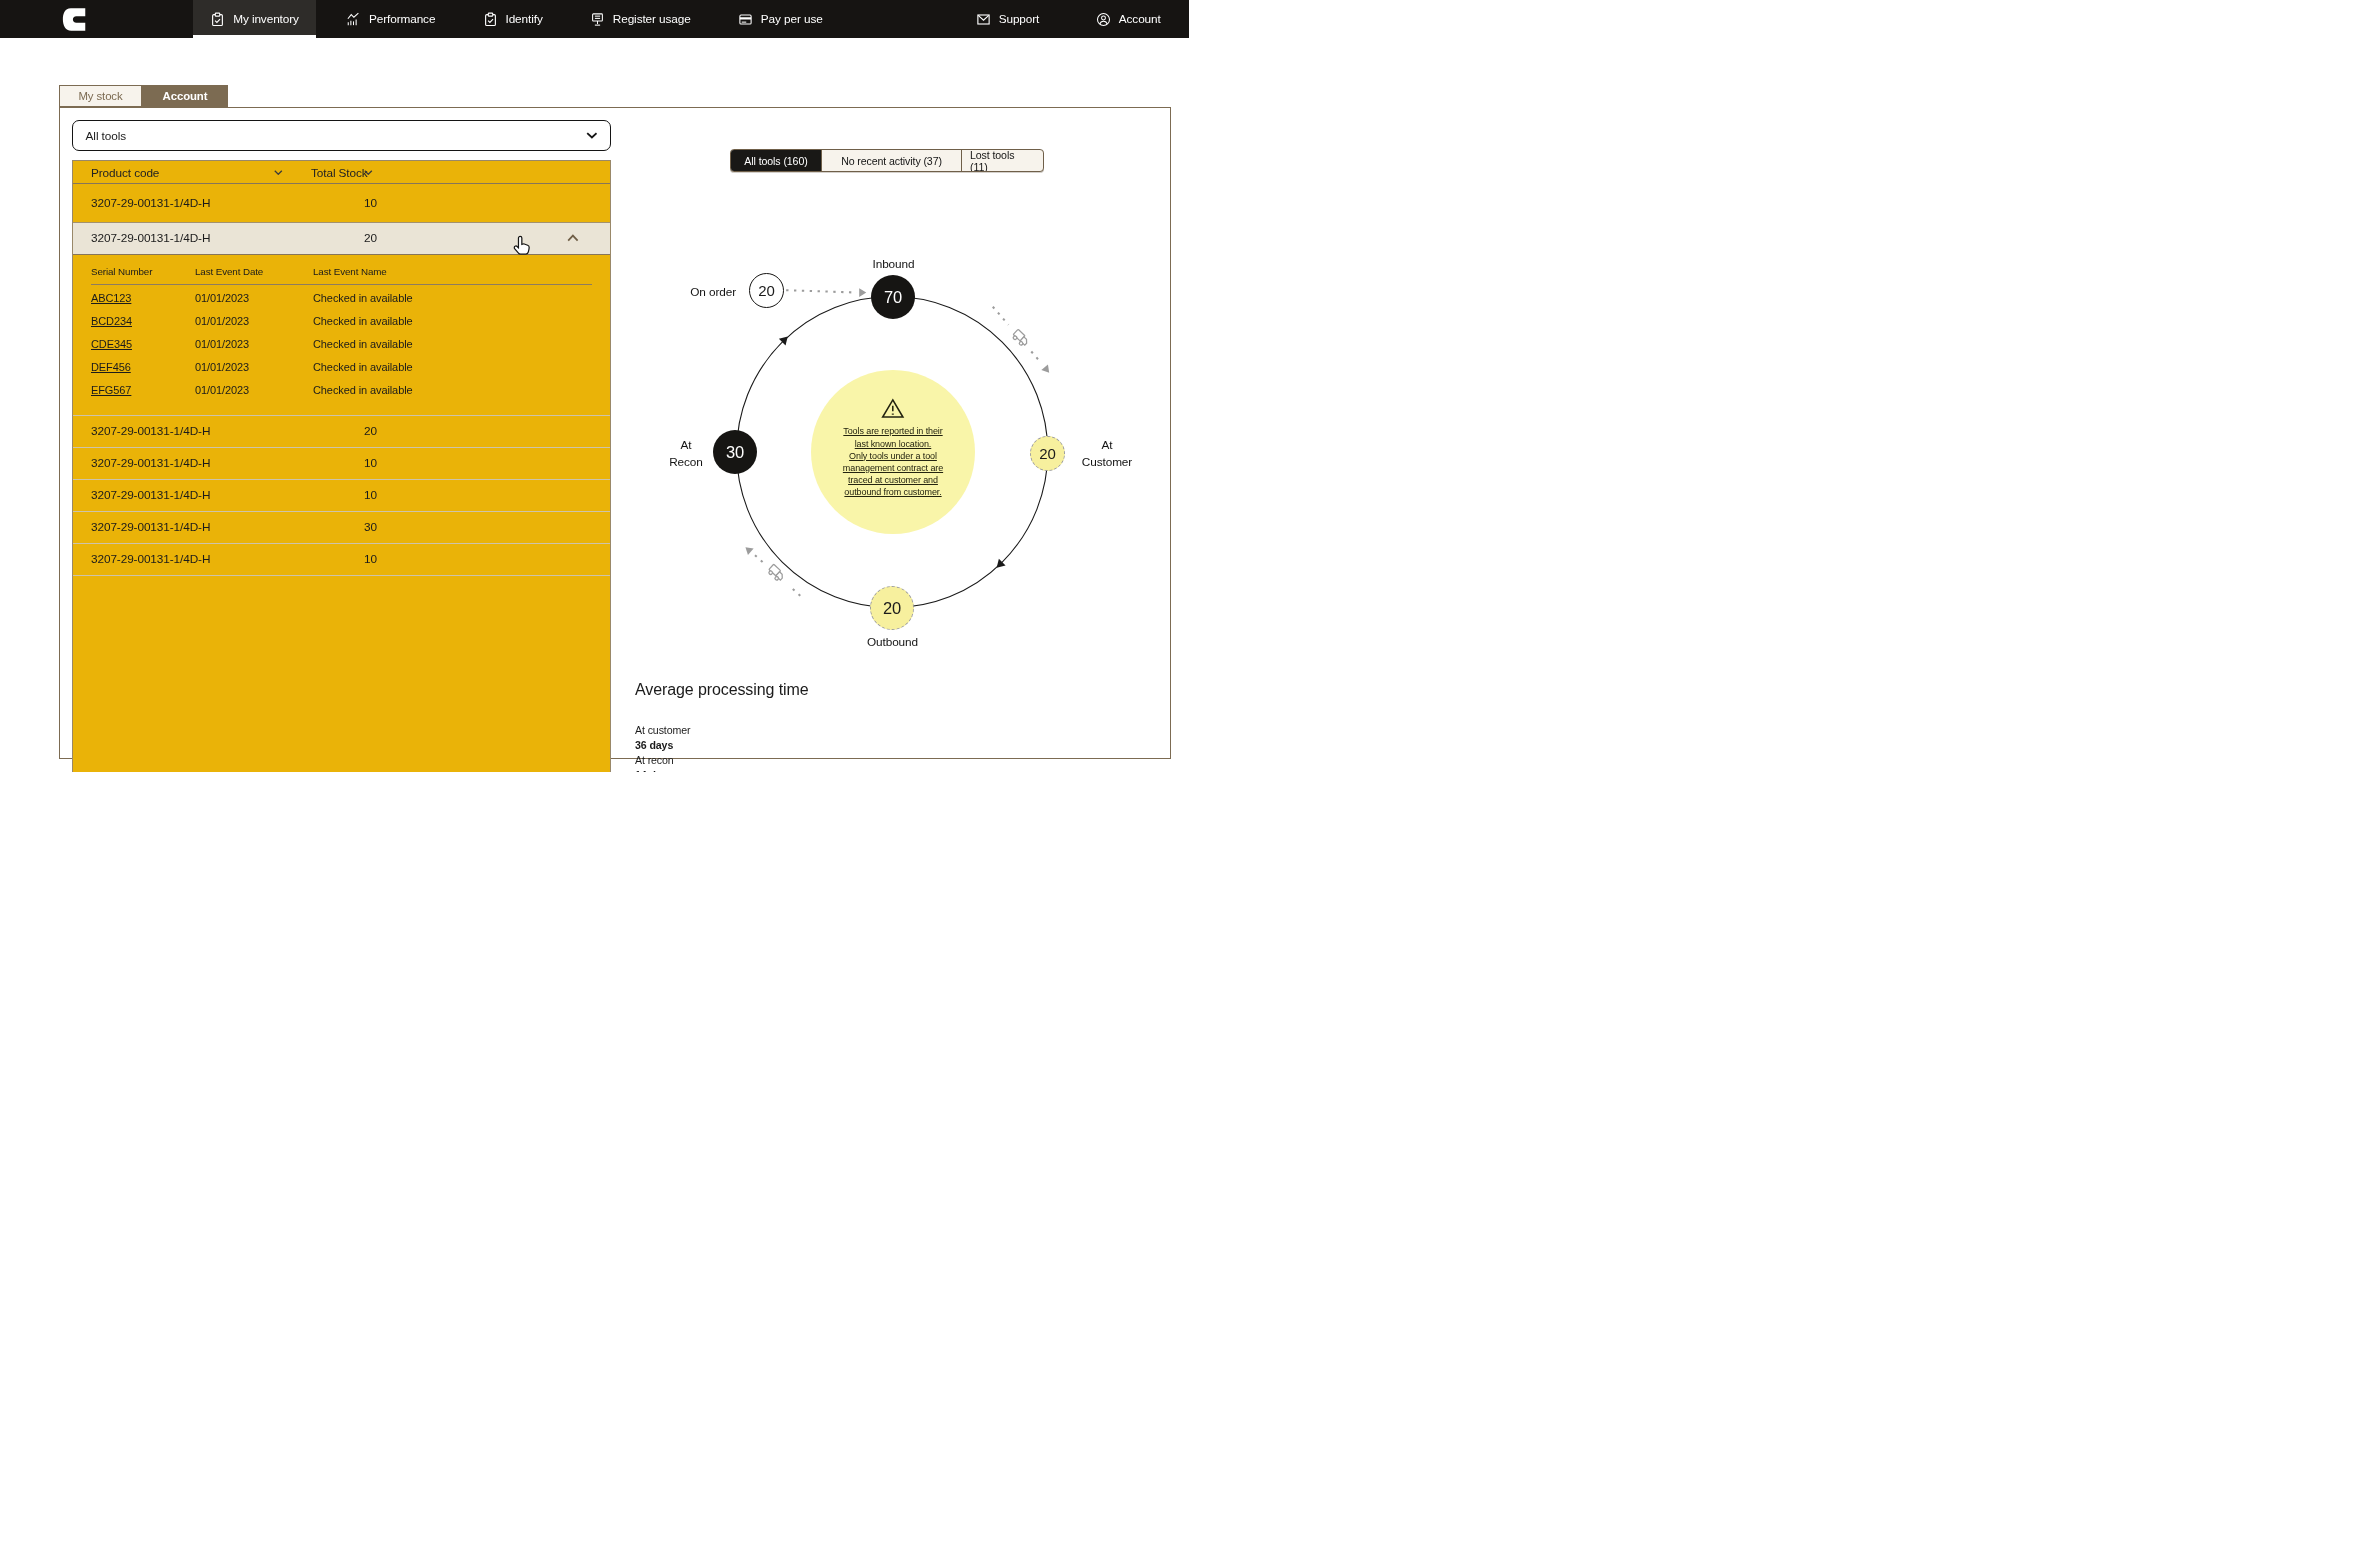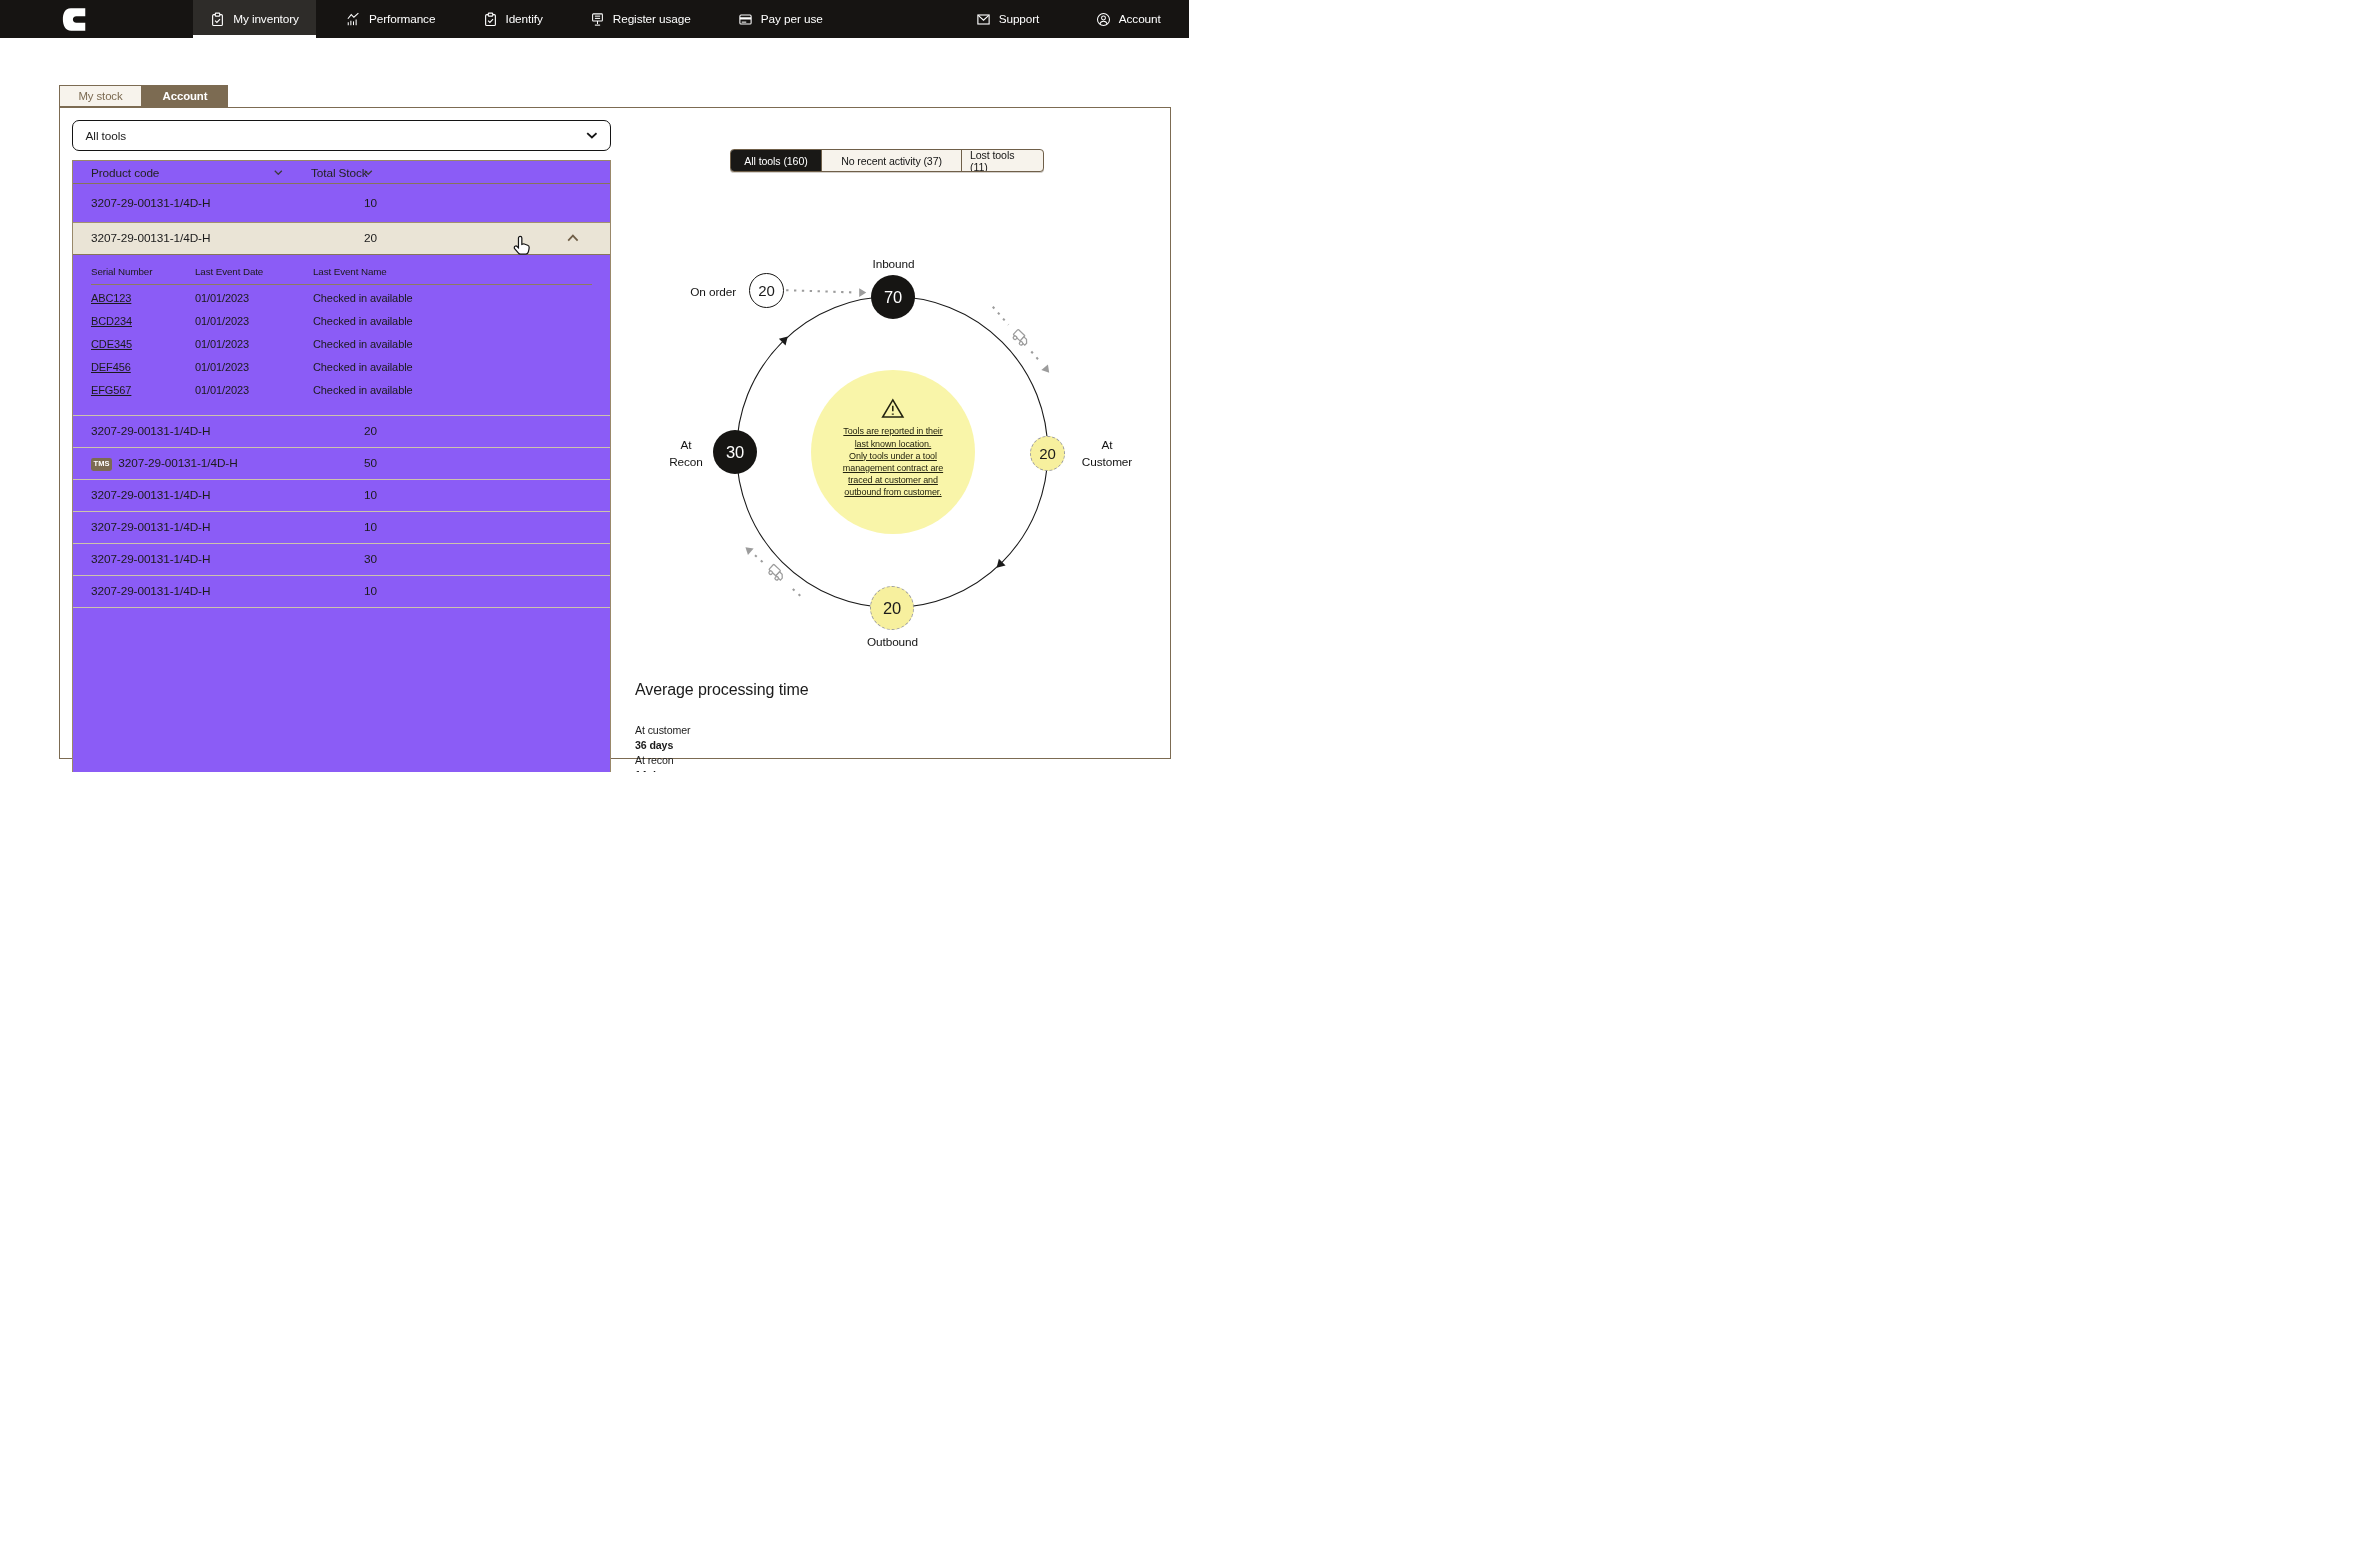--- a/index.html
+++ b/index.html
@@ -26,21 +26,21 @@
   .tab-location{left:142px;width:86px;background:#7c6b52;color:#fff;font-weight:bold;}
   .main-box{position:absolute;left:59px;top:107px;width:1112px;height:652px;
     border:0.8px solid #7c6b52;background:#fff;box-sizing:border-box;}
   
   .dropdown{position:absolute;left:72px;top:120px;width:539px;height:31px;box-sizing:border-box;
     border:1.6px solid #141414;border-radius:7px;background:#fff;display:flex;align-items:center;
     padding:0 12.6px;font-size:11.8px;cursor:pointer;}
   .dropdown .chev{margin-left:auto;width:11.8px;height:7px;}
   
   .panel{position:absolute;left:72px;top:160px;width:539px;height:668px;box-sizing:border-box;
-    background:#8b5cf6;border:0.8px solid #998869;}
+    background:#eab308;border:0.8px solid #998869;}
   .thead{position:relative;height:22px;border-bottom:1.6px solid #86755a;font-size:11.8px;color:#222;}
   .thead .c1{position:absolute;left:18px;top:4.7px;}
   .thead .s1{position:absolute;left:201px;top:8.6px;width:8.6px;height:5.5px;}
   .thead .c2{position:absolute;left:238px;top:4.7px;}
   .thead .s2{position:absolute;left:291px;top:8.6px;width:8.6px;height:5.5px;}
   .trow{position:relative;font-size:11.8px;}
   .trow .code{position:absolute;left:18px;top:0;line-height:inherit;}
   .trow .val{position:absolute;left:274px;width:47px;text-align:center;top:0;}
   .row-plain{height:38px;line-height:38px;}
   .row-exp{height:31px;line-height:31px;background:#eae4d6;
@@ -240,24 +240,20 @@
       <span class="d2">01/01/2023</span>
       <span class="d3">Checked in available</span>
     </div>
   </div>
 
   <div class="trow row-sub">
     <span class="code">3207-29-00131-1/4D-H</span>
     <span class="val">20</span>
   </div>
   <div class="trow row-sub">
-    <span class="code"><span class="tms-badge">TMS</span><span>3207-29-00131-1/4D-H</span></span>
-    <span class="val">50</span>
-  </div>
-  <div class="trow row-sub">
     <span class="code">3207-29-00131-1/4D-H</span>
     <span class="val">10</span>
   </div>
   <div class="trow row-sub">
     <span class="code">3207-29-00131-1/4D-H</span>
     <span class="val">10</span>
   </div>
   <div class="trow row-sub">
     <span class="code">3207-29-00131-1/4D-H</span>
     <span class="val">30</span>

